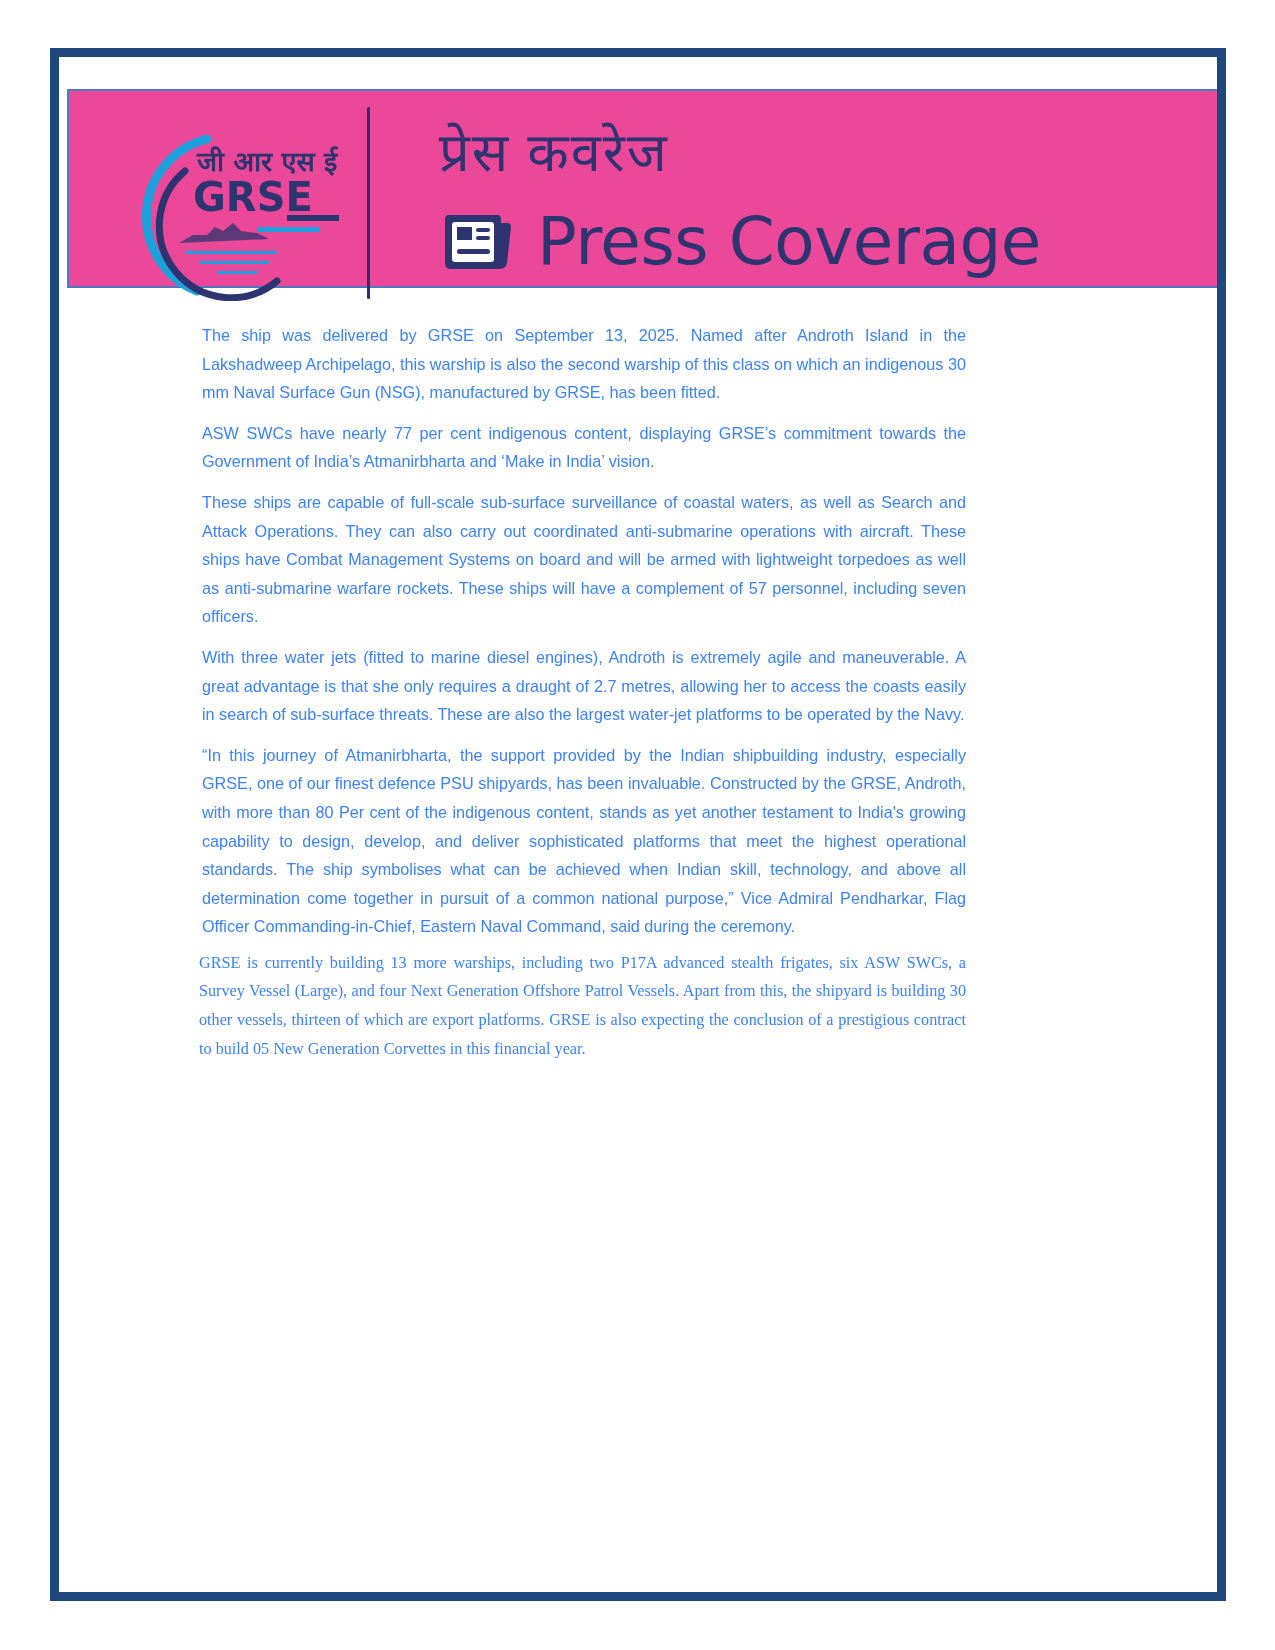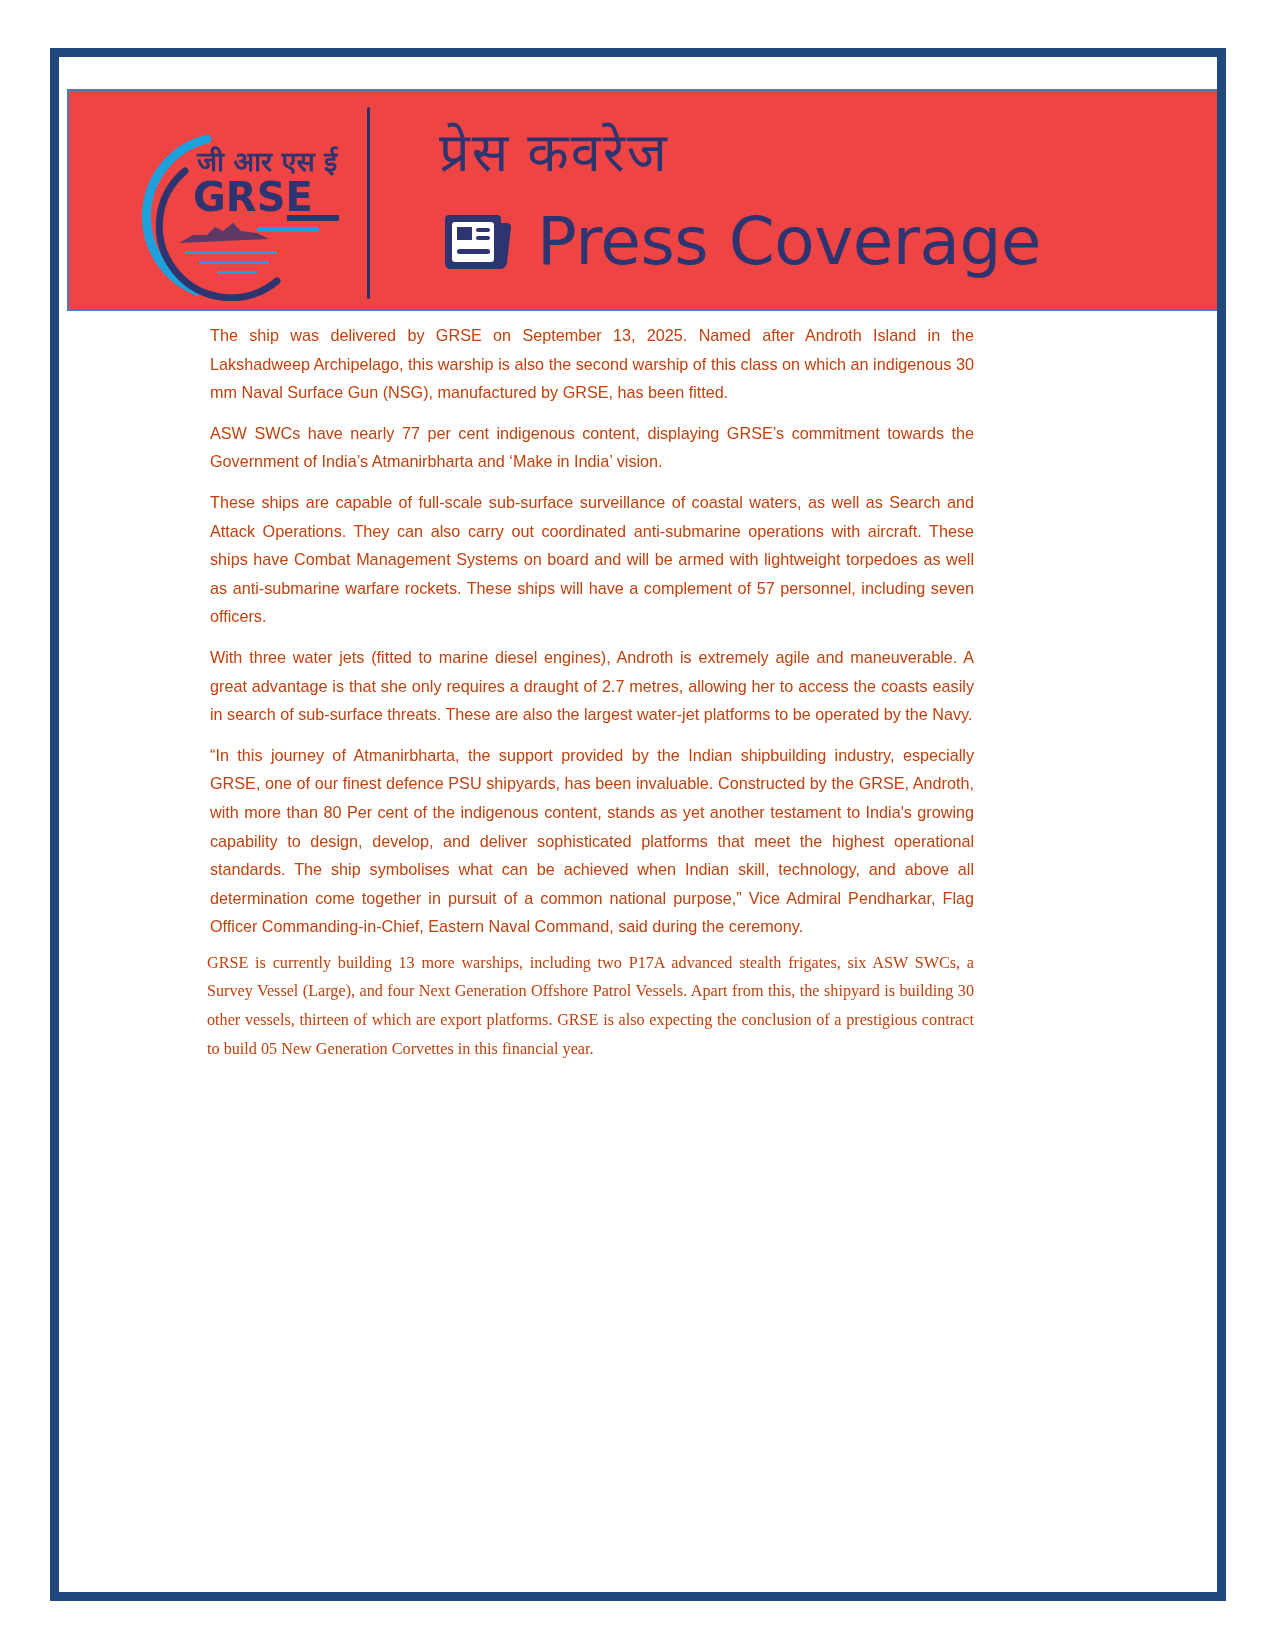--- a/index.html
+++ b/index.html
@@ -1,33 +1,33 @@
 <!DOCTYPE html>
 <html><head>
   <meta charset="utf-8">
   <style>
     html, body { margin: 0; padding: 0; background: #ffffff; }
     body { width: 1275px; height: 1650px; position: relative; overflow: hidden;
            font-family: "Liberation Sans", "DejaVu Sans", sans-serif; }
     .frame { position: absolute; left: 50px; top: 48px; width: 1176px; height: 1553px;
              box-sizing: border-box; border: 9px solid #1f497d; background: #fff; }
-    .header-box { position: absolute; left: 8px; right: 0px; top: 32px; height: 222px;
-                  box-sizing: border-box; border: 2px solid #4f78c0; border-right: none; background:#ef4444; }
+    .header-box { position: absolute; left: 8px; right: 0px; top: 32px; height: 199px;
+                  box-sizing: border-box; border: 2px solid #4f78c0; border-right: none; background:#ec4899; }
     .logo { position: absolute; left: 68px; top: 40px; width: 210px; height: 170px; }
     .divider { position: absolute; left: 298px; top: 16px; width: 3px; height: 192px;
                background: #2a2f6e; border-radius: 2px; }
     .hindi-title { position: absolute; left: 370px; top: 34px; font-family: Liberation Sans, sans-serif;
                    font-size: 54px; color: #2e3470; letter-spacing: 2px; line-height: 1; }
     .en-title-wrap { position: absolute; left: 372px; top: 118px; display: flex; align-items: center; }
     .news-icon { width: 74px; height: 58px; margin-right: 22px; }
     .en-title { font-family: "DejaVu Sans", sans-serif; font-size: 66px; color: #2e3470;
                 line-height: 1; letter-spacing: -0.5px; }
-    .body-text { position: absolute; left: 151px; top: 264px; width: 764px;
+    .body-text { position: absolute; left: 143px; top: 264px; width: 764px;
                  font-family: "Liberation Sans", sans-serif; font-size: 16.2px;
-                 color: #c2410c; line-height: 28.6px; }
+                 color: #3b82f6; line-height: 28.6px; }
     .body-text p { margin: 0 0 12px 0; text-align: justify; }
     .body-text p.tight { margin-bottom: 8px; }
     .body-text p.shift { margin-left: -3px; font-family: Liberation Serif, serif; }
   </style>
 </head>
 <body>
 
 <div class="frame">
   <div class="header-box">
     <svg class="logo" viewBox="0 0 210 170">

